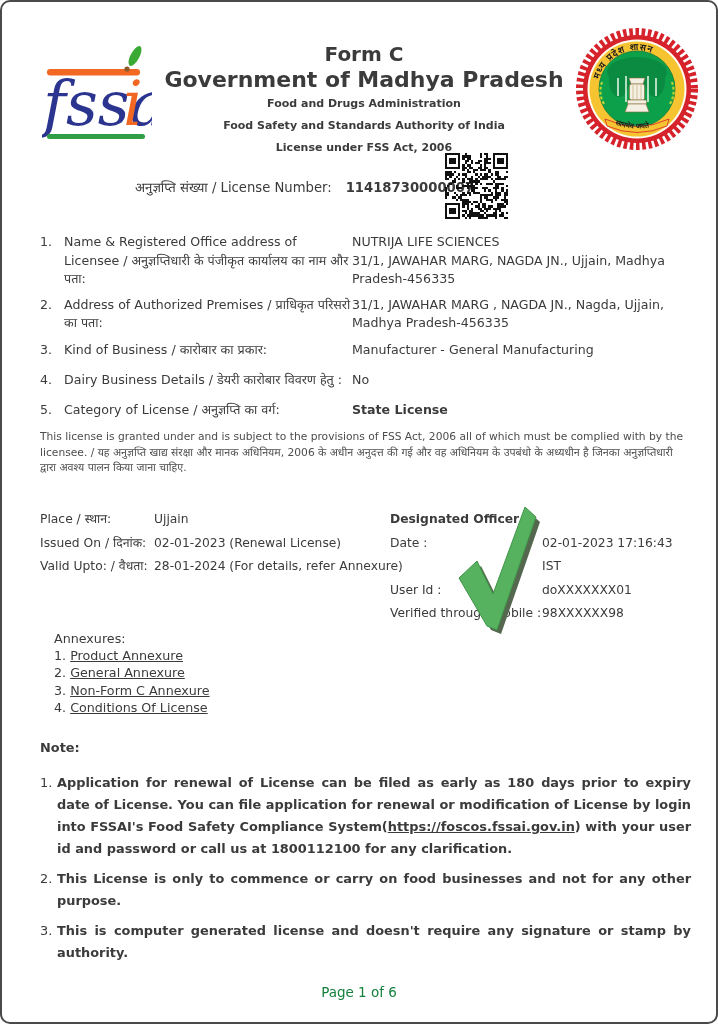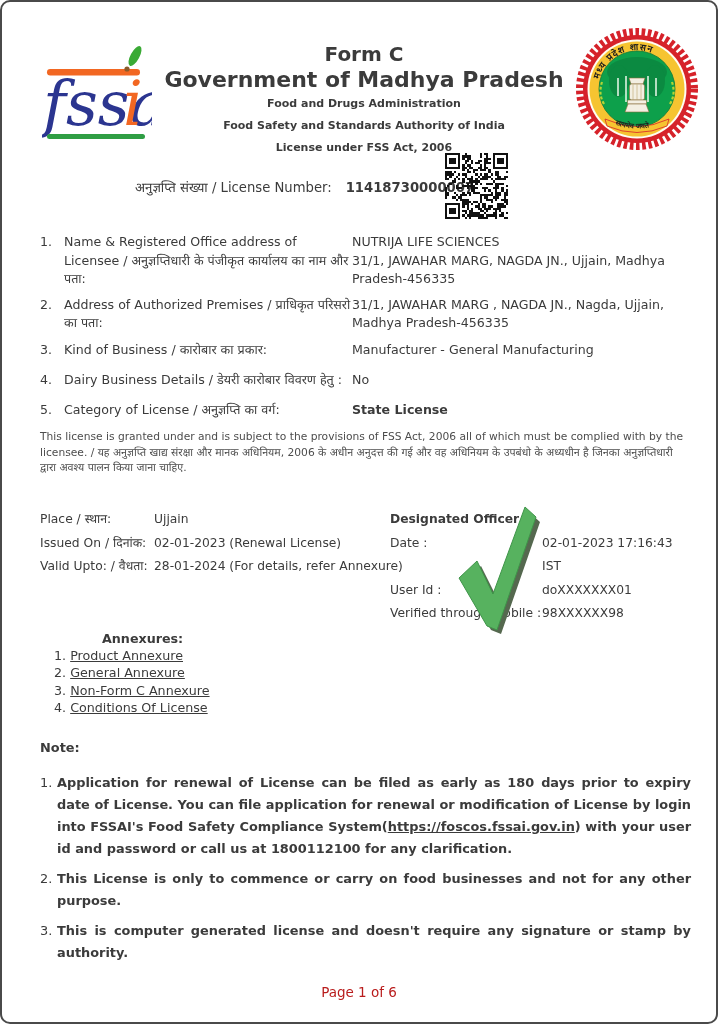--- a/index.html
+++ b/index.html
@@ -31,30 +31,30 @@
   
   .details{position:absolute;left:38px;top:506px;width:650px;font-size:12.3px;}
   .d-row{display:grid;grid-template-columns:114px 1fr;line-height:23.5px;}
   .d-row .lbl{white-space:nowrap;}
   .d-right{position:absolute;left:350px;top:0;width:300px;}
   .d-right .heading{font-weight:bold;line-height:23.5px;}
   .dr-row{display:grid;grid-template-columns:minmax(152px,max-content) 1fr;line-height:23.5px;}
   .check{position:absolute;left:449px;top:500px;width:90px;height:136px;z-index:2;}
   
   .annexures{position:absolute;left:52px;top:628px;font-size:12.7px;line-height:17.2px;}
-  .annexures .heading{font-weight:bold;margin-left:48px;}
+  .annexures .heading{font-weight:normal;}
   .annex-link a, a.doc-link{color:#3b3b3b;text-decoration:underline;cursor:pointer;}
   
   .note{position:absolute;left:38px;top:737px;width:651px;font-size:12.9px;}
   .note .heading{font-weight:bold;line-height:18px;margin-bottom:15px;}
   .note-item{display:grid;grid-template-columns:17px 1fr;line-height:22px;margin-bottom:8px;}
   .note-item .txt{font-weight:bold;text-align:justify;}
   .note-item .txt a{font-weight:bold;}
   
-  .footer{position:absolute;left:0;right:0;top:982px;text-align:center;font-size:13.5px;color:#b91c1c;}
+  .footer{position:absolute;left:0;right:0;top:982px;text-align:center;font-size:13.5px;color:#15803d;}
 </style>
 </head>
 <body>
 
 <div class="page">
 
   <div class="logo-fssai">
     <svg width="110" height="106" viewBox="0 0 110 106">
       <rect x="5" y="27" width="93" height="6.5" rx="3.2" fill="#f26722"></rect>
       <text x="1" y="83" font-family="DejaVu Serif, serif" font-style="italic" font-size="62" fill="#2b3590">fssa</text>

